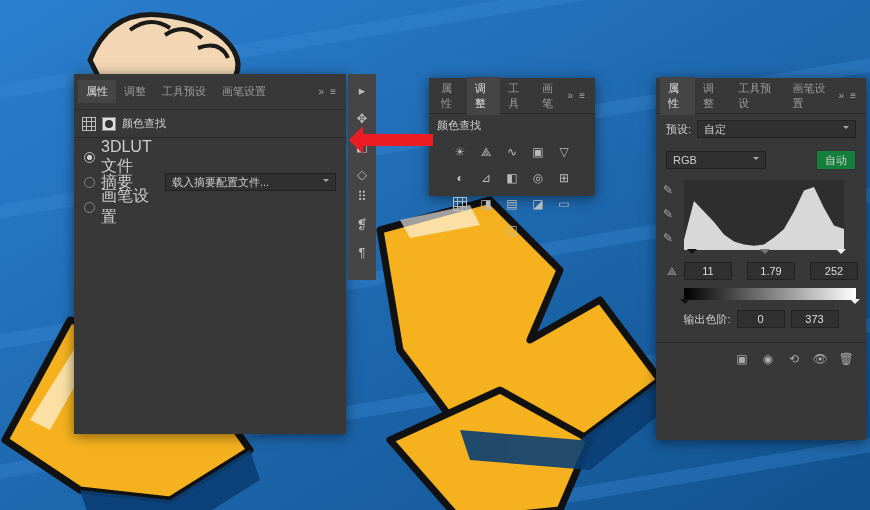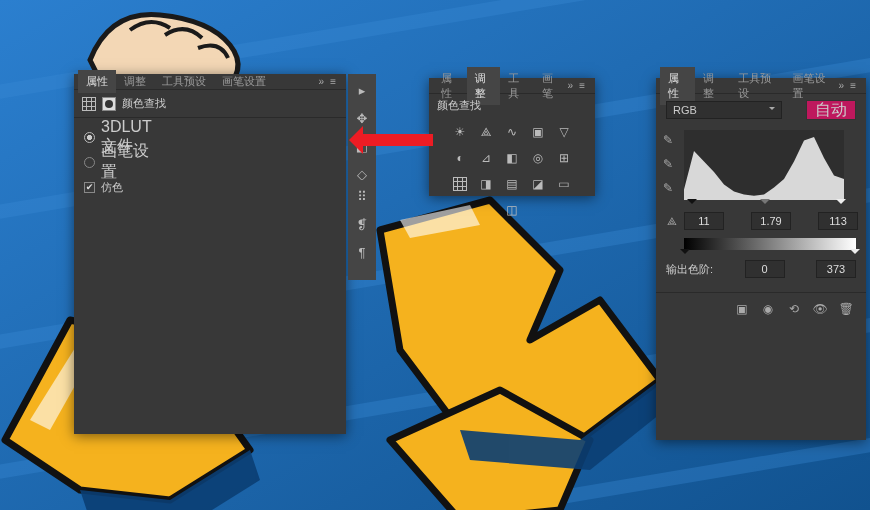--- a/index.html
+++ b/index.html
@@ -1,20 +1,20 @@
 <!DOCTYPE html>
 <html><head>
 <meta charset="utf-8">
 <style>
 *{margin:0;padding:0;box-sizing:border-box;font-family:"Microsoft YaHei",Arial,sans-serif;-webkit-font-smoothing:antialiased}
 body{width:870px;height:510px;overflow:hidden;position:relative;background:#1a5ba8}
 .canvas-bg{position:absolute;inset:0;background:linear-gradient(135deg,#0d4a8f 0%,#2976c4 30%,#1e6bb8 60%,#0d4a8f 100%);z-index:0}
 .art{position:absolute;inset:0;z-index:1;pointer-events:none}
 .panel{position:absolute;background:#383838;color:#ccc;font-size:11px;box-shadow:0 2px 12px rgba(0,0,0,.5);z-index:10}
-.panel-tabs{display:flex;height:16px;align-items:center;background:#383838;border-bottom:1px solid #2a2a2a;padding:0 4px}
+.panel-tabs{display:flex;height:36px;align-items:center;background:#383838;border-bottom:1px solid #2a2a2a;padding:0 4px}
 .tab{padding:4px 8px;color:#999;cursor:pointer;font-size:11px}
 .tab.active{background:#454545;color:#e0e0e0}
 .tab-extras{margin-left:auto;display:flex;align-items:center;gap:6px;padding-right:6px}
 .chev{font-size:10px;color:#aaa}
 .subheader{display:flex;align-items:center;gap:6px;padding:6px 8px;border-bottom:1px solid #2a2a2a}
 .sq-icon{width:14px;height:14px;display:inline-flex;align-items:center;justify-content:center;color:#ccc}
 .hl-red{border:2px solid #ed1c24;position:absolute;pointer-events:none}
 .form-area{padding:6px 10px}
 .form-row{display:flex;align-items:center;height:24px;gap:6px;margin:1px 0}
 .radio{width:11px;height:11px;border-radius:50%;border:1px solid #888;display:inline-block;flex:none}
@@ -28,28 +28,28 @@
 .vbtn{width:20px;height:20px;display:flex;align-items:center;justify-content:center;color:#bbb;font-size:13px}
 .adjust-icons{display:flex;flex-wrap:wrap;gap:8px;padding:6px 10px;justify-content:center}
 .adj-icon{width:18px;height:18px;display:flex;align-items:center;justify-content:center;color:#bbb;font-size:12px}
 .arrow{position:absolute;z-index:20;pointer-events:none}
 .arrow-body{height:12px;background:#ed1c24}
 .arrow-head{width:0;height:0;border:14px solid transparent;border-right-color:#ed1c24;position:absolute;left:-24px;top:50%;transform:translateY(-50%)}
 .preset-row{display:flex;align-items:center;gap:6px;padding:6px 10px}
 .histo-wrap{padding:4px 10px}
 .histogram{width:160px;height:70px;position:relative;background:#2e2e2e}
 .histogram svg{position:absolute;inset:0}
-.num-input{width:40px;height:18px;background:#303030;border:1px solid #222;color:#ddd;font-size:11px;text-align:center;display:flex;align-items:center;justify-content:center}
+.num-input{width:48px;height:18px;background:#303030;border:1px solid #222;color:#ddd;font-size:11px;text-align:center;display:flex;align-items:center;justify-content:center}
 .grad-bar{margin:6px 10px;height:12px;background:linear-gradient(90deg,#000,#fff);position:relative}
 .tri{position:absolute;width:0;height:0;border:5px solid transparent}
-.out-row{display:flex;align-items:center;justify-content:space-between;padding:4px 10px;font-size:11px}
+.out-row{display:flex;align-items:center;justify-content:center;gap:6px;padding:4px 10px;font-size:11px}
 .bottom-icons{display:flex;justify-content:flex-end;gap:10px;padding:8px 12px;border-top:1px solid #2a2a2a;margin-top:10px}
 .eyedrops{position:absolute;display:flex;flex-direction:column;gap:6px}
 .ed{width:16px;height:16px;display:flex;align-items:center;justify-content:center;color:#aaa;font-size:12px}
-.btn{background:#be185d;border:1px solid #333;color:#ccc;font-size:16px;padding:2px 8px;height:20px;display:flex;align-items:center}
+.btn{background:#15803d;border:1px solid #333;color:#ccc;font-size:11px;padding:2px 8px;height:20px;display:flex;align-items:center}
 </style>
 </head>
 <body>
 
 <div class="canvas-bg"></div>
 <svg class="art" viewBox="0 0 870 510" preserveAspectRatio="none">
   <defs>
     <linearGradient id="bgs" x1="0" y1="0" x2="1" y2="1">
       <stop offset="0" stop-color="#2b7fcf"></stop>
         <stop offset="1" stop-color="#11528f"></stop>
@@ -115,25 +115,28 @@
       </span>
     <span>颜色查找</span>
   </div>
   <div class="form-area">
     <div class="form-row">
       <span class="radio checked"></span>
       <span class="row-label">3DLUT 文件</span>
     </div>
     <div class="form-row">
       <span class="radio"></span>
+      <span class="row-label">摘要</span>
+      <div class="dropdown">
+          <span>载入摘要配置文件...</span>
+        </div>
+    </div>
+    <div class="form-row">
+      <span class="radio"></span>
       <span class="row-label">画笔设置</span>
-    </div>
-    <div class="form-row">
-      <span class="checkbox checked"></span>
-      <span>仿色</span>
     </div>
   </div>
 </div>
 
 <div class="hl-red" style="left:80px;top:100px;width:34px;height:18px"></div>
 <div class="hl-red" style="left:78px;top:128px;width:264px;height:24px"></div>
 
 <div class="vtoolbar" style="left:348px;top:74px;height:160px">
   <span class="vbtn">▸</span>
   <span class="vbtn">✥</span>
@@ -198,21 +201,27 @@
     <div class="tab active">属性</div>
     <div class="tab">调整</div>
     <div class="tab">工具预设</div>
     <div class="tab">画笔设置</div>
     <div class="tab-extras">
         <span class="chev">»</span>
         <span class="chev">≡</span>
       </div>
   </div>
   <div class="preset-row">
-    <div class="dropdown" style="width:116px;flex:none">
+    <span>预设:</span>
+    <div class="dropdown" style="flex:1">
+        <span>自定</span>
+      </div>
+  </div>
+  <div class="preset-row">
+    <div class="dropdown" style="width:100px;flex:none">
         <span>RGB</span>
       </div>
     <div style="flex:1"></div>
     <div class="btn">自动</div>
   </div>
   <div class="eyedrops" style="left:662px;top:202px;position:absolute"></div>
   <div style="position:relative">
     <div style="position:absolute;left:4px;top:6px;display:flex;flex-direction:column;gap:8px">
       <span class="ed">✎</span>
       <span class="ed">✎</span>
@@ -227,21 +236,21 @@
         <div class="tri" style="bottom:-9px;left:76px;border-top-color:#777"></div>
         <div class="tri" style="bottom:-9px;left:152px;border-top-color:#eee"></div>
       </div>
     </div>
   </div>
   <div style="display:flex;align-items:center;gap:4px;padding:8px 8px 2px 8px">
     <span class="ed" style="font-size:11px">⟁</span>
     <div style="flex:1;display:flex;justify-content:space-between;gap:6px">
       <div class="num-input">11</div>
       <div class="num-input">1.79</div>
-      <div class="num-input">113</div>
+      <div class="num-input">252</div>
     </div>
   </div>
   <div class="grad-bar" style="margin-left:28px">
     <div class="tri" style="bottom:-9px;left:-4px;border-top-color:#111"></div>
     <div class="tri" style="bottom:-9px;right:-4px;border-top-color:#eee"></div>
   </div>
   <div class="out-row">
     <span>输出色阶:</span>
     <div class="num-input">0</div>
     <div class="num-input">373</div>

